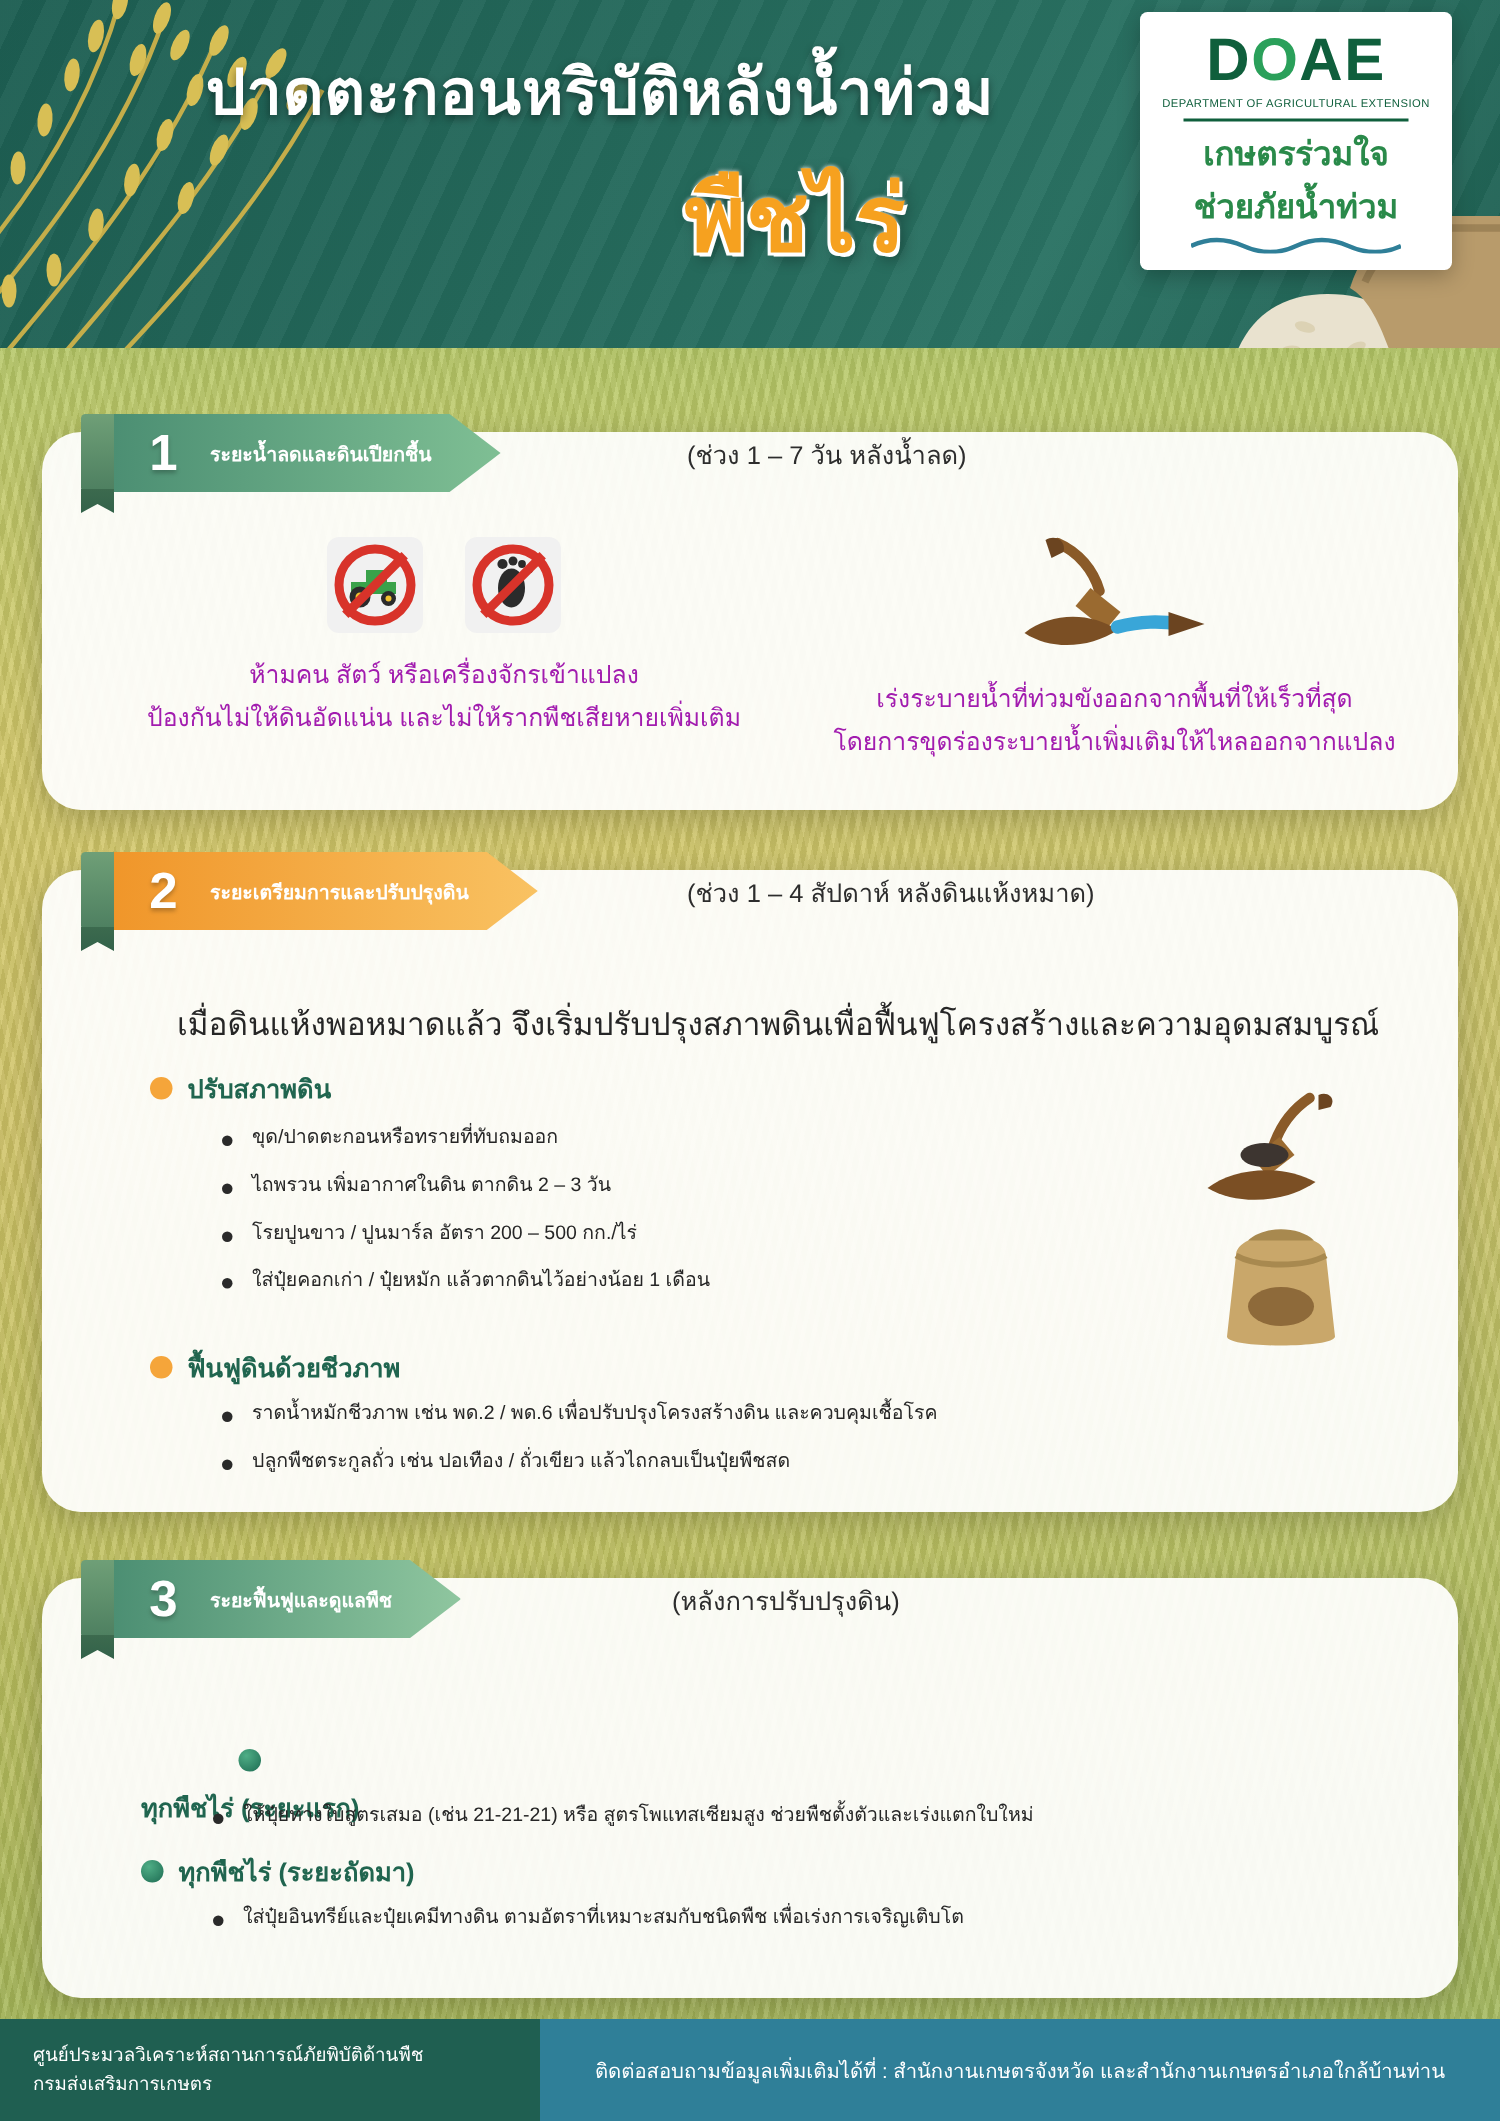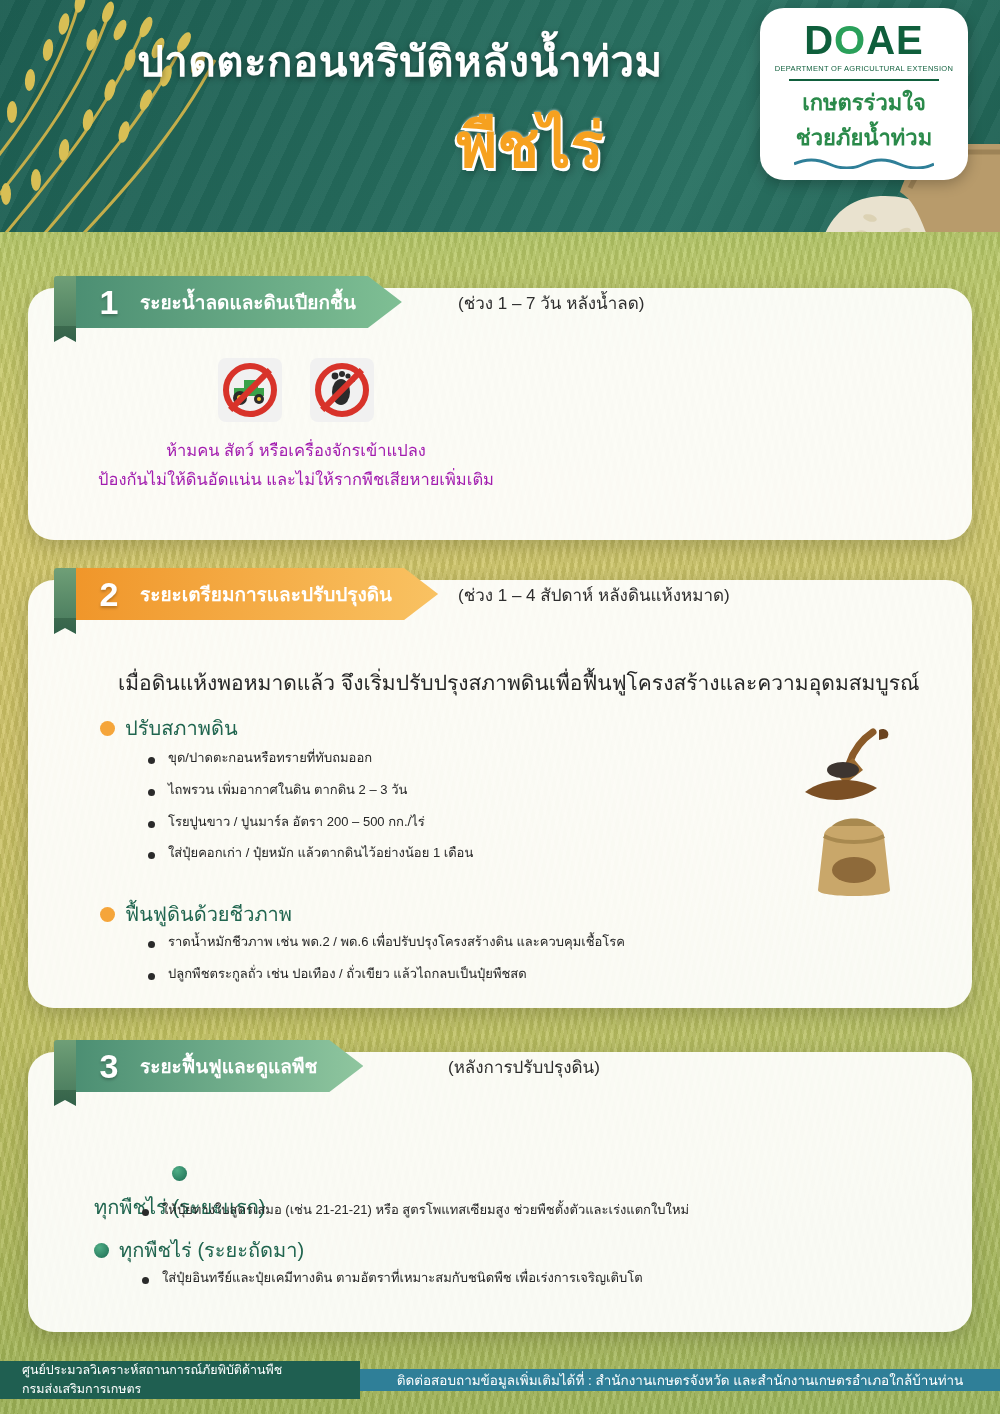--- a/index.html
+++ b/index.html
@@ -45,21 +45,21 @@
     text-shadow: 0 2px 6px rgba(0,0,0,.45);
     text-align: center;
   }
   .title-sub {
     position: absolute; left: 330px; top: 96px; width: 400px; text-align: center;
     color: #f6a11f; font-size: 62px; font-weight: bold;
     text-shadow: 0 0 3px #fff, 2px 3px 0 #fff, -2px 2px 0 #fff, 3px 4px 10px rgba(0,0,0,.4);
   }
   .logo-card {
     position: absolute; right: 32px; top: 8px; width: 208px; height: 172px;
-    background: #ffffff; border-radius: 24px;
+    background: #ffffff; border-radius: 5px;
     display:flex; flex-direction:column; align-items:center; justify-content:flex-start;
     padding-top: 12px;
     box-shadow: 0 4px 14px rgba(0,0,0,.25);
   }
   .logo-doae { font-size: 40px; font-weight: bold; color:#0f5f3c; letter-spacing:1px; line-height: 1;}
   .logo-doae .acc { color:#2aa05a; }
   .logo-dept { font-size: 7.5px; color:#0f5f3c; letter-spacing:.3px; margin-top:4px; }
   .logo-rule { width: 150px; height:2px; background:#0f5f3c; margin:6px 0 4px; }
   .logo-th1 { font-size: 22px; color:#2a8a4a; font-weight:bold; }
   .logo-th2 { font-size: 22px; color:#2a8a4a; font-weight:bold; }
@@ -93,21 +93,21 @@
     clip-path: polygon(0 0, 100% 0, 100% 100%, 50% 62%, 0 100%);
   }
   .rb-body {
     height: 52px; padding: 0 46px 0 16px; display:flex; align-items:center; gap:14px;
     color:#fff; position:relative;
   }
   .rb-green { background: linear-gradient(90deg,#4c8f73,#7fbf94); clip-path: polygon(0 0, calc(100% - 34px) 0, 100% 50%, calc(100% - 34px) 100%, 0 100%); }
   .rb-orange { background: linear-gradient(90deg,#f0962a,#f9c262); clip-path: polygon(0 0, calc(100% - 34px) 0, 100% 50%, calc(100% - 34px) 100%, 0 100%); }
   .rb-green2 { background: linear-gradient(90deg,#4c8f73,#8fc69f); clip-path: polygon(0 0, calc(100% - 34px) 0, 100% 50%, calc(100% - 34px) 100%, 0 100%); }
   .rb-num { font-size: 34px; font-weight: bold; color:#fff; width: 34px; text-align:center; text-shadow:0 2px 3px rgba(0,0,0,.25); }
-  .rb-label { font-size: 19px; font-weight: bold; }
+  .rb-label { font-size: 13px; font-weight: bold; }
   .rb-note {
     position:absolute; height:52px; display:flex; align-items:center;
     font-size: 17px; color:#2d2d2d; top:-12px;
   }
   #c1note { left: 430px; }
   #c2note { left: 430px; }
   #c3note { left: 420px; }
 
   
   .c1-left { position:absolute; left: 48px; top: 70px; width: 440px; text-align:center; }
@@ -121,21 +121,21 @@
     position:absolute; width: 54px; height:54px; border: 6px solid #d8332a; border-radius: 50%;
   }
   .sign .slash {
     position:absolute; width: 56px; height: 6px; background:#d8332a; transform: rotate(-45deg);
   }
   .c1-text { font-size: 16.5px; color:#a21caf; line-height: 1.75; }
   .shovel-wrap { height: 86px; display:flex; align-items:center; justify-content:center; margin-bottom:8px; }
 
   
   .c2-intro { position:absolute; left: 90px; top: 86px; font-size: 21px; color:#262626; }
-  .sub-head { position:absolute; display:flex; align-items:center; gap:10px; font-size:20px; font-weight:normal; color:#20654f; }
+  .sub-head { position:absolute; display:flex; align-items:center; gap:10px; font-size:17px; font-weight:bold; color:#20654f; }
   .dot-orange { width:15px; height:15px; border-radius:50%; background:#f5a53a; display:inline-block; }
   .dot-green { width:15px; height:15px; border-radius:50%; background: radial-gradient(circle at 35% 30%, #4fae86, #1d6b52); display:inline-block; }
   #c2h1 { left: 72px; top: 132px; }
   #c2h2 { left: 72px; top: 318px; }
   .bullets { position:absolute; list-style:none; }
   .bullets li {
     font-size: 13px; color:#262626; line-height: 1.6; margin-bottom: 11px;
     position:relative; padding-left: 22px;
   }
   .bullets li::before {
@@ -149,21 +149,20 @@
   
   #c3h1 { left: 66px; top: 114px; flex-direction: column; }
   #c3h2 { left: 66px; top: 182px; }
   #c3l1 { left: 112px; top: 148px; width: 780px; }
   #c3l2 { left: 112px; top: 216px; width: 780px; }
 
   
   .footer {
     position:absolute; left:0; bottom:0; width:1000px; height: 68px;
     display:flex;
-    align-items:center;
   }
   .foot-left {
     width: 360px; background:#1f5f51; color:#fff;
     display:flex; flex-direction:column; justify-content:center; padding-left: 22px;
   }
   .foot-left div { font-size: 12.5px; line-height: 1.5; }
   .foot-right {
     flex:1; background:#2f7f98; color:#fff;
     display:flex; align-items:center; justify-content:center;
     font-size: 13.5px;
@@ -275,20 +274,34 @@
           <circle cx="28" cy="10" r="2.2" fill="#2b2b2b"></circle>
         </svg>
         <div class="ring"></div>
         <div class="slash"></div>
       </div>
     </div>
     <div class="c1-text">ห้ามคน สัตว์ หรือเครื่องจักรเข้าแปลง</div>
     <div class="c1-text">ป้องกันไม่ให้ดินอัดแน่น และไม่ให้รากพืชเสียหายเพิ่มเติม</div>
   </div>
 
+  <div class="c1-right">
+    <div class="shovel-wrap">
+      <svg width="180" height="86" viewBox="0 0 180 86">
+        <path d="M52 4 C66 10 76 22 80 36" stroke="#8a5a28" stroke-width="7" fill="none" stroke-linecap="round"></path>
+        <path d="M44 2 C50 -2 58 2 56 10 L48 14 Z" fill="#6b4420"></path>
+        <path d="M74 34 L94 50 L84 62 L64 46 Z" fill="#9a6a30"></path>
+        <path d="M30 64 C48 50 74 50 92 62 C74 74 48 76 30 64 Z" fill="#7b4f24"></path>
+        <path d="M92 60 C108 56 120 56 134 58" stroke="#39a6d8" stroke-width="9" fill="none" stroke-linecap="round"></path>
+        <path d="M126 50 L150 58 L126 66 Z" fill="#6b4420"></path>
+      </svg>
+    </div>
+    <div class="c1-text">เร่งระบายน้ำที่ท่วมขังออกจากพื้นที่ให้เร็วที่สุด</div>
+    <div class="c1-text">โดยการขุดร่องระบายน้ำเพิ่มเติมให้ไหลออกจากแปลง</div>
+  </div>
 </div>
 
 <div class="card" id="card2">
   <div class="ribbon">
     <div class="rb-tail"></div>
     <div class="rb-body rb-orange">
       <span class="rb-num">2</span>
       <span class="rb-label">ระยะเตรียมการและปรับปรุงดิน</span>
     </div>
   </div>

